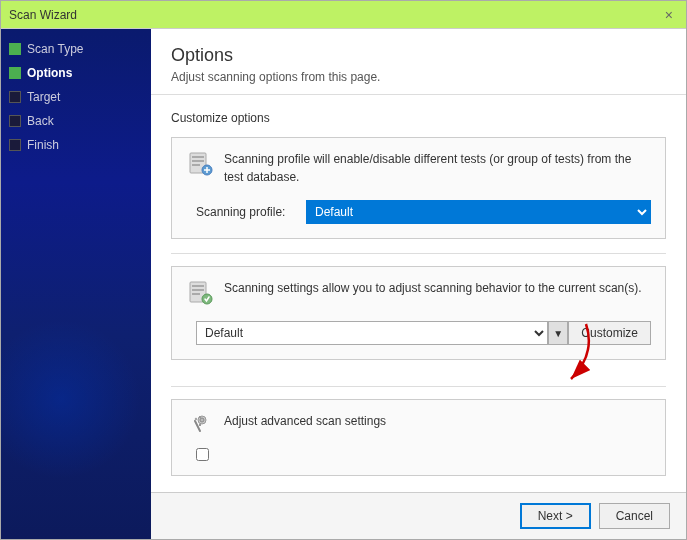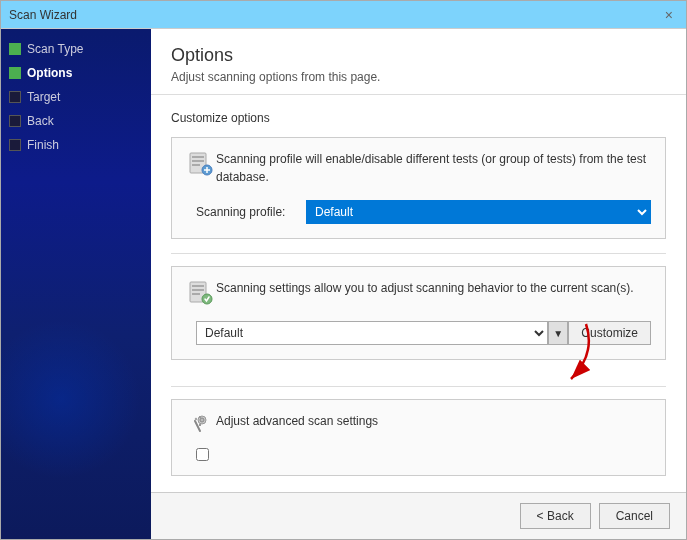--- a/index.html
+++ b/index.html
@@ -8,21 +8,21 @@
     .window {
       width: 687px;
       height: 540px;
       background: #fff;
       border: 1px solid #aaa;
       display: flex;
       flex-direction: column;
     }
 
     .title-bar {
-      background: #7dd3fc;
+      background: #bef264;
       border-bottom: 1px solid #ccc;
       height: 28px;
       display: flex;
       align-items: center;
       padding: 0 8px;
       justify-content: space-between;
       flex-shrink: 0;
     }
 
     .title-bar-text {
@@ -176,21 +176,21 @@
     .section-block {
       border: 1px solid #ccc;
       padding: 12px 14px 14px;
       margin-bottom: 14px;
       background: #fafafa;
     }
 
     .option-row {
       display: flex;
       align-items: flex-start;
-      gap: 2px;
+      gap: 10px;
       margin-bottom: 14px;
     }
 
     .option-icon {
       width: 28px;
       height: 28px;
       flex-shrink: 0;
       display: flex;
       align-items: center;
       justify-content: center;
@@ -445,18 +445,18 @@
             </div>
             <div class="option-text">Adjust advanced scan settings</div>
           </div>
           <div class="checkbox-row">
             <input type="checkbox" id="show-advanced" style="">
           </div>
         </div>
       </div>
 
       <div class="footer">
-        <button class="btn-footer">&lt; Back</button>
+        <button class="btn-footer primary">Next &gt;</button>
         <button class="btn-footer">Cancel</button>
       </div>
     </div>
   </div>
 </div>
 
 </body></html>

